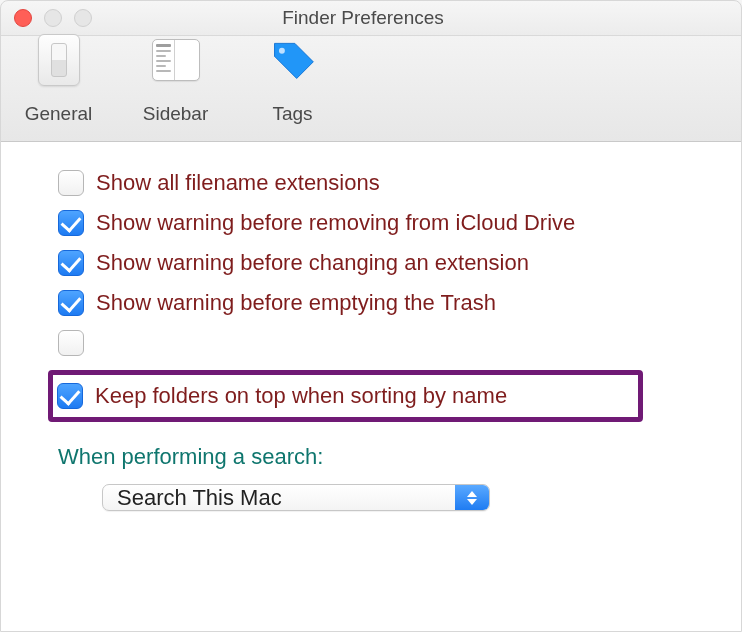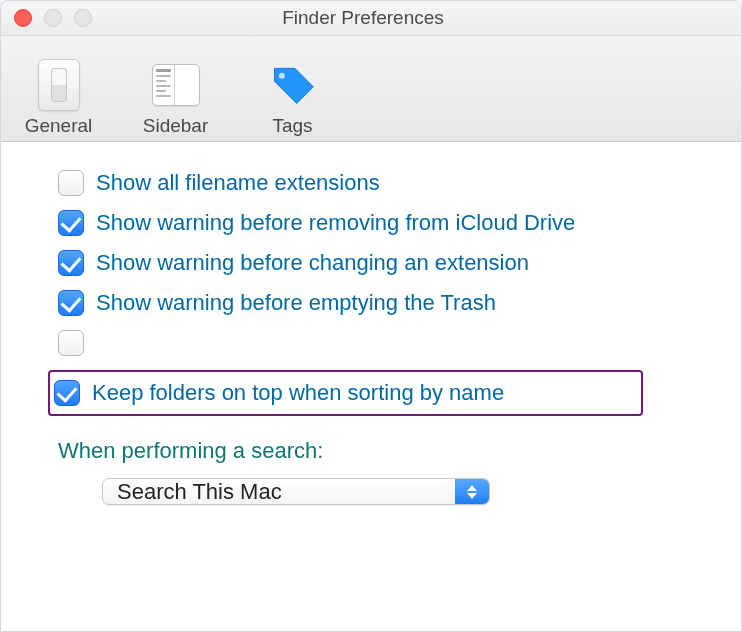--- a/index.html
+++ b/index.html
@@ -41,22 +41,22 @@
       background: linear-gradient(#f3f3f3, #e7e7e7);
       border-bottom: 1px solid #c9c9c9;
       display: flex;
       height: 106px;
     }
     .tbtn {
       width: 117px;
       display: flex;
       flex-direction: column;
       align-items: center;
-      justify-content: flex-end;
-      padding-bottom: 4px;
+      justify-content: space-between;
+      padding-bottom: 16px;
       gap: 6px;
       cursor: default;
       position: relative;
     }
     .tbtn.selected {
       background: #d9d9d9;
       box-shadow: inset 0 0 0 1px rgba(0,0,0,0.05);
     }
     .tbtn .label {
       font-size: 19px;
@@ -101,21 +101,21 @@
       background: #fff;
     }
     .opt {
       display: flex;
       align-items: center;
       gap: 12px;
       margin-bottom: 14px;
     }
     .opt label {
       font-size: 22px;
-      color: #0369a1;
+      color: #7f1d1d;
     }
     .chk {
       width: 26px; height: 26px;
       border-radius: 6px;
       border: 1px solid #b6b6b6;
       background: linear-gradient(#fff,#f1f1f1);
       position: relative;
       flex-shrink: 0;
     }
     .chk.checked {
@@ -123,21 +123,21 @@
       border-color:#1668db;
     }
     .chk.checked::after {
       content:""; position:absolute; left:6px; top:2px;
       width:9px; height:15px;
       border:solid #fff; border-width:0 3px 3px 0;
       transform: rotate(42deg);
     }
 
     .highlight-box {
-      border: 2px solid #701a75;
+      border: 5px solid #701a75;
       border-radius: 4px;
       padding: 8px 8px 8px 4px;
       margin: 2px 0 14px -10px;
       width: 595px;
     }
     .highlight-box .opt { margin-bottom: 0; }
 
     .section-label {
       font-size: 22px;
       color: #0f766e;

